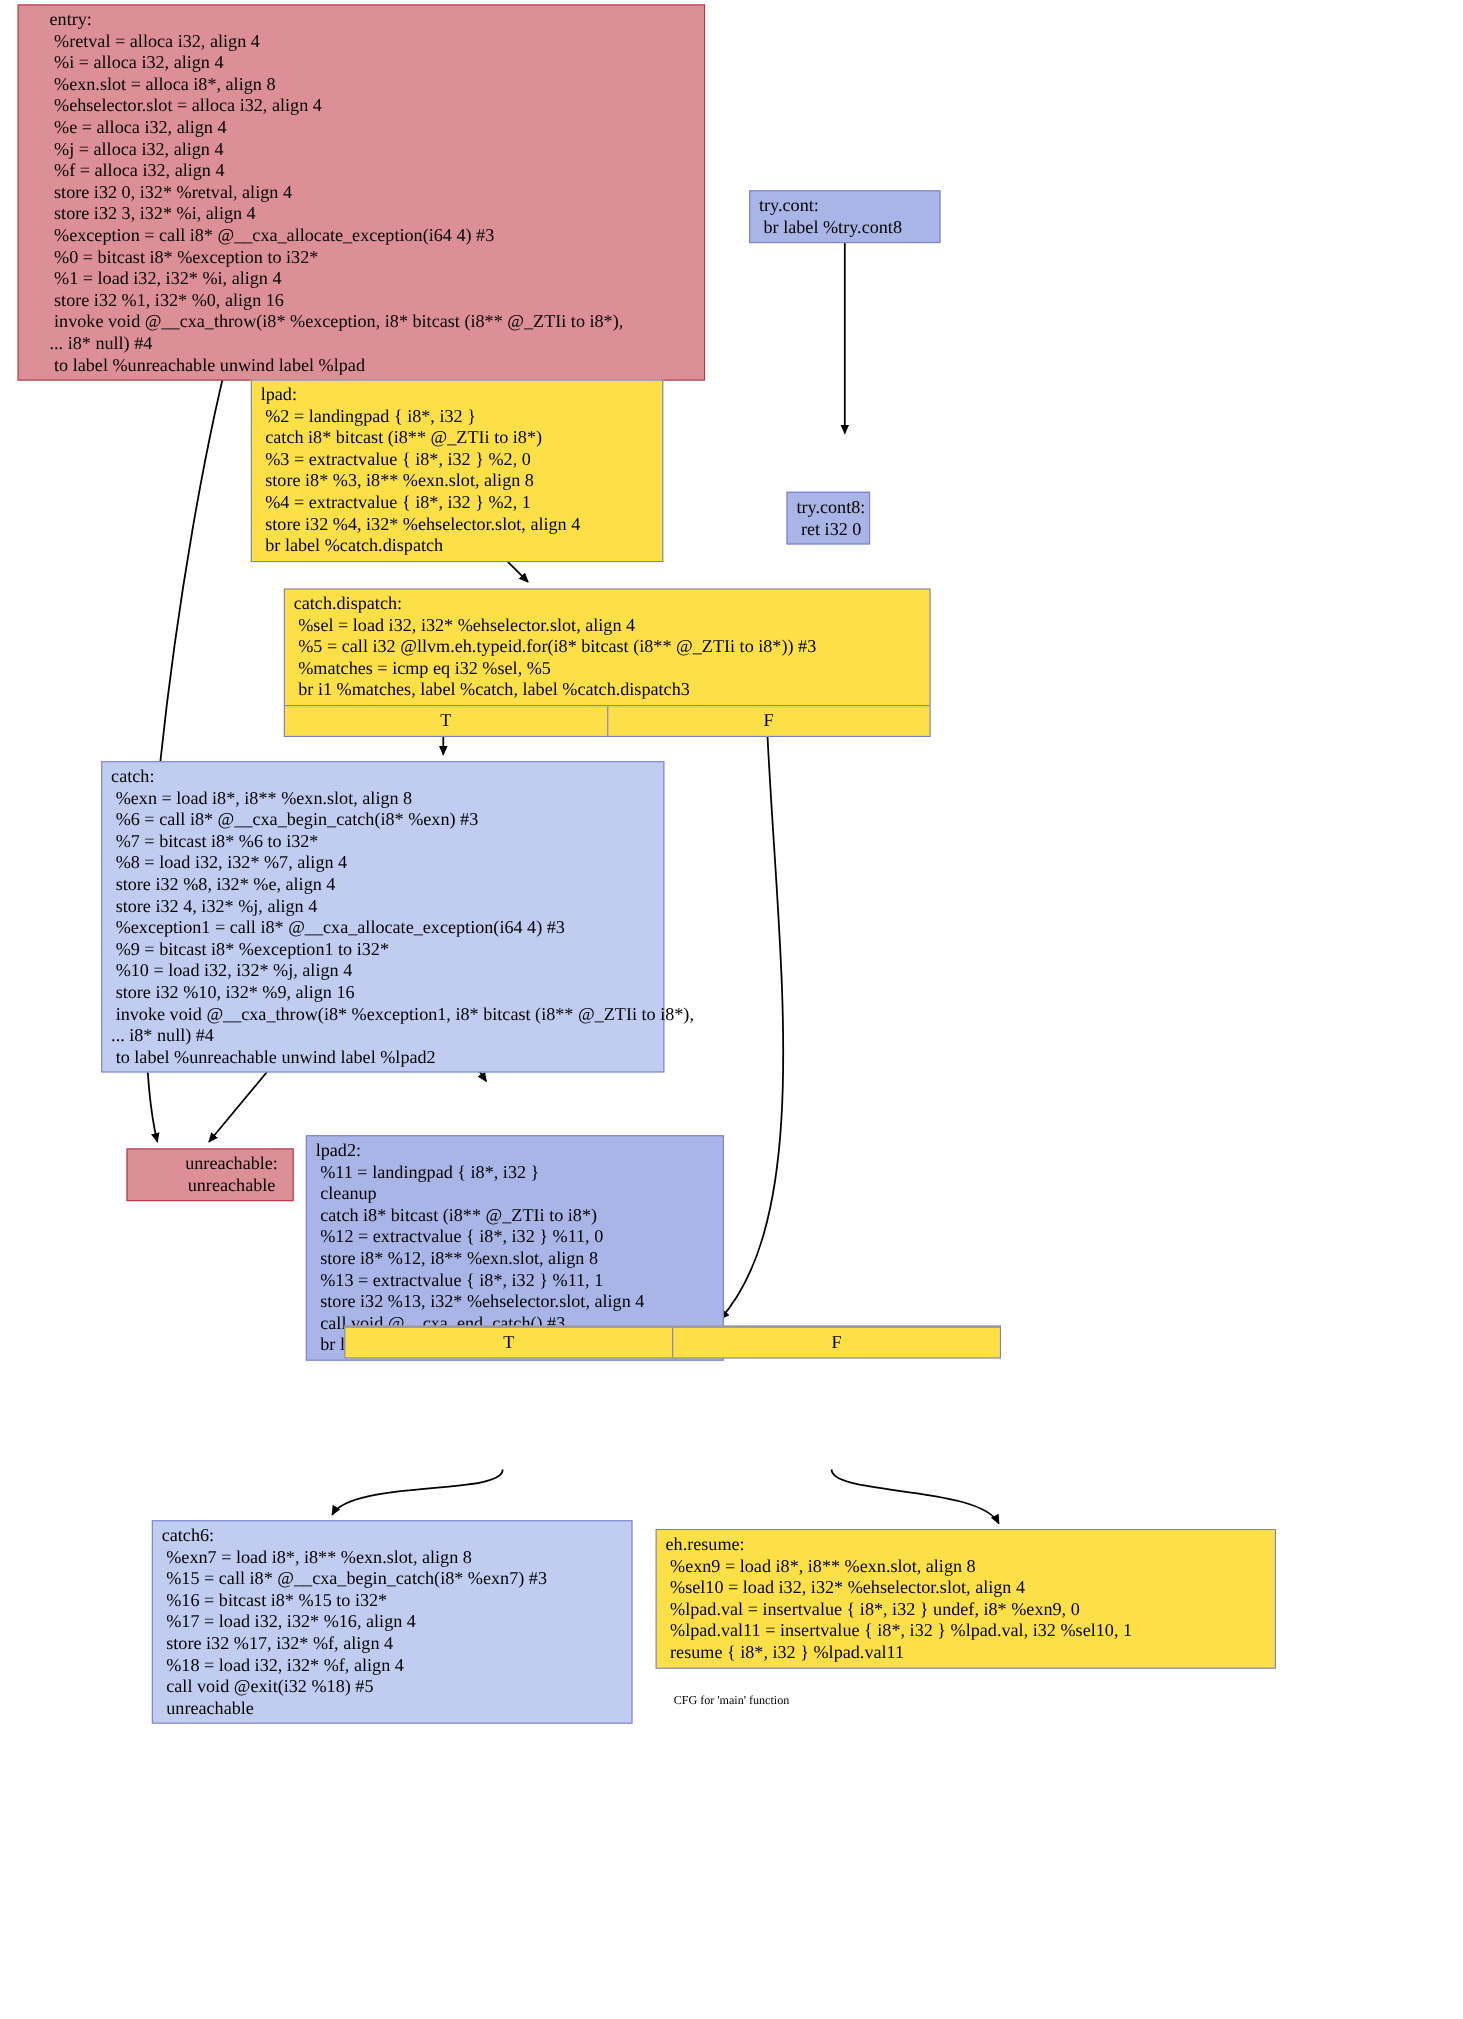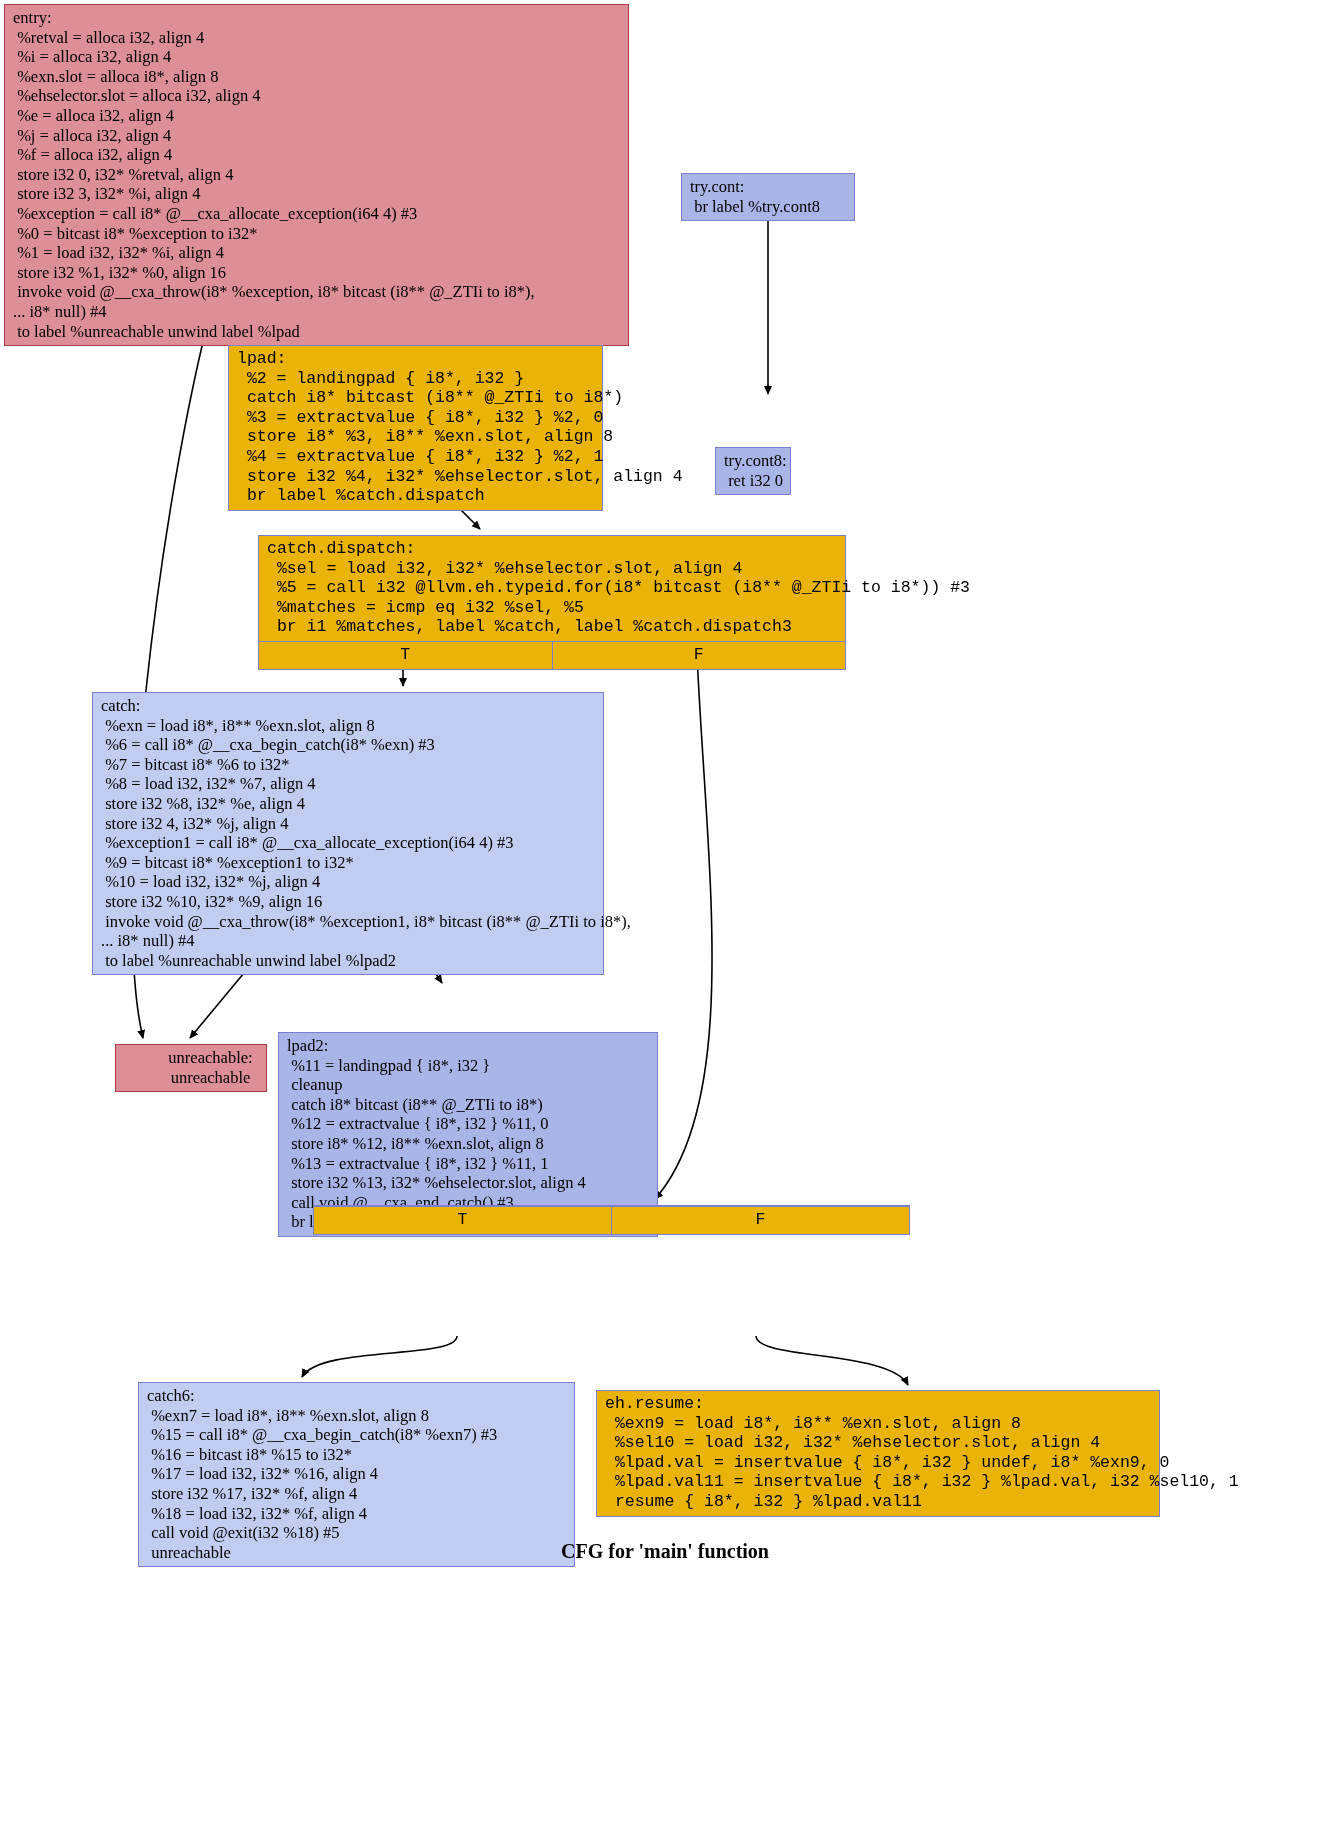--- a/index.html
+++ b/index.html
@@ -6,24 +6,24 @@
   body{width:1330px;height:1835px;position:relative;font-family:"Liberation Serif","DejaVu Serif",serif;}
   #canvas{position:absolute;inset:0;width:1330px;height:1835px;}
   svg.edges{position:absolute;left:0;top:0;width:1330px;height:1835px;pointer-events:none;}
   .node{position:absolute;box-sizing:border-box;border:1px solid #7b7fd0;}
   .node .body{padding:3px 6px 4px 8px;font-size:16.5px;line-height:19.6px;white-space:pre;color:#000;}
   .ports{display:flex;border-top:1px solid #7b7fd0;}
   .port{flex:1 1 50%;text-align:center;font-size:16.5px;line-height:24px;padding:1px 0 2px;}
   .port.first{border-right:1px solid #7b7fd0;}
   .fill-entry{background:#dc8f97;border-color:#b03a48;}
   .fill-unreach{background:#dc8f97;border-color:#b03a48;}
-  .fill-peach{background:#eab308;font-family:Liberation Mono, monospace;}
+  .fill-peach{background:#fde047;}
   .fill-blue{background:#c0cdf0;}
   .fill-blue2{background:#a9b5e6;margin-top:47px;}
-  .caption{position:absolute;text-align:center;font-size:20px;color:#000;font-weight:bold;}
+  .caption{position:absolute;text-align:center;font-size:11px;color:#000;}
   .center-txt{text-align:center;}
 </style>
 </head>
 <body>
 
 <div id="canvas">
 
   <svg class="edges" viewBox="0 0 1330 1835">
     <defs>
       <marker id="arrow" markerWidth="10" markerHeight="10" refX="8" refY="4" orient="auto" markerUnits="userSpaceOnUse">
@@ -47,21 +47,21 @@
 
     <path d="M420,950 L442,983" stroke="#000" fill="none" stroke-width="1.6" marker-end="url(#arrow)"></path>
 
     <path d="M510,1170 L560,1199" stroke="#000" fill="none" stroke-width="1.6" marker-end="url(#arrow)"></path>
 
     <path d="M457,1336 C457,1360 320,1345 302,1377" stroke="#000" fill="none" stroke-width="1.6" marker-end="url(#arrow)"></path>
 
     <path d="M756,1336 C756,1360 890,1350 908,1385" stroke="#000" fill="none" stroke-width="1.6" marker-end="url(#arrow)"></path>
   </svg>
 
-  <div class="node fill-entry" style="left:4px;top:4px;width:625px;">
+  <div class="node fill-entry" style="left:16px;top:4px;width:625px;padding-left:20px;">
     <div class="body">entry:
  %retval = alloca i32, align 4
  %i = alloca i32, align 4
  %exn.slot = alloca i8*, align 8
  %ehselector.slot = alloca i32, align 4
  %e = alloca i32, align 4
  %j = alloca i32, align 4
  %f = alloca i32, align 4
  store i32 0, i32* %retval, align 4
  store i32 3, i32* %i, align 4

